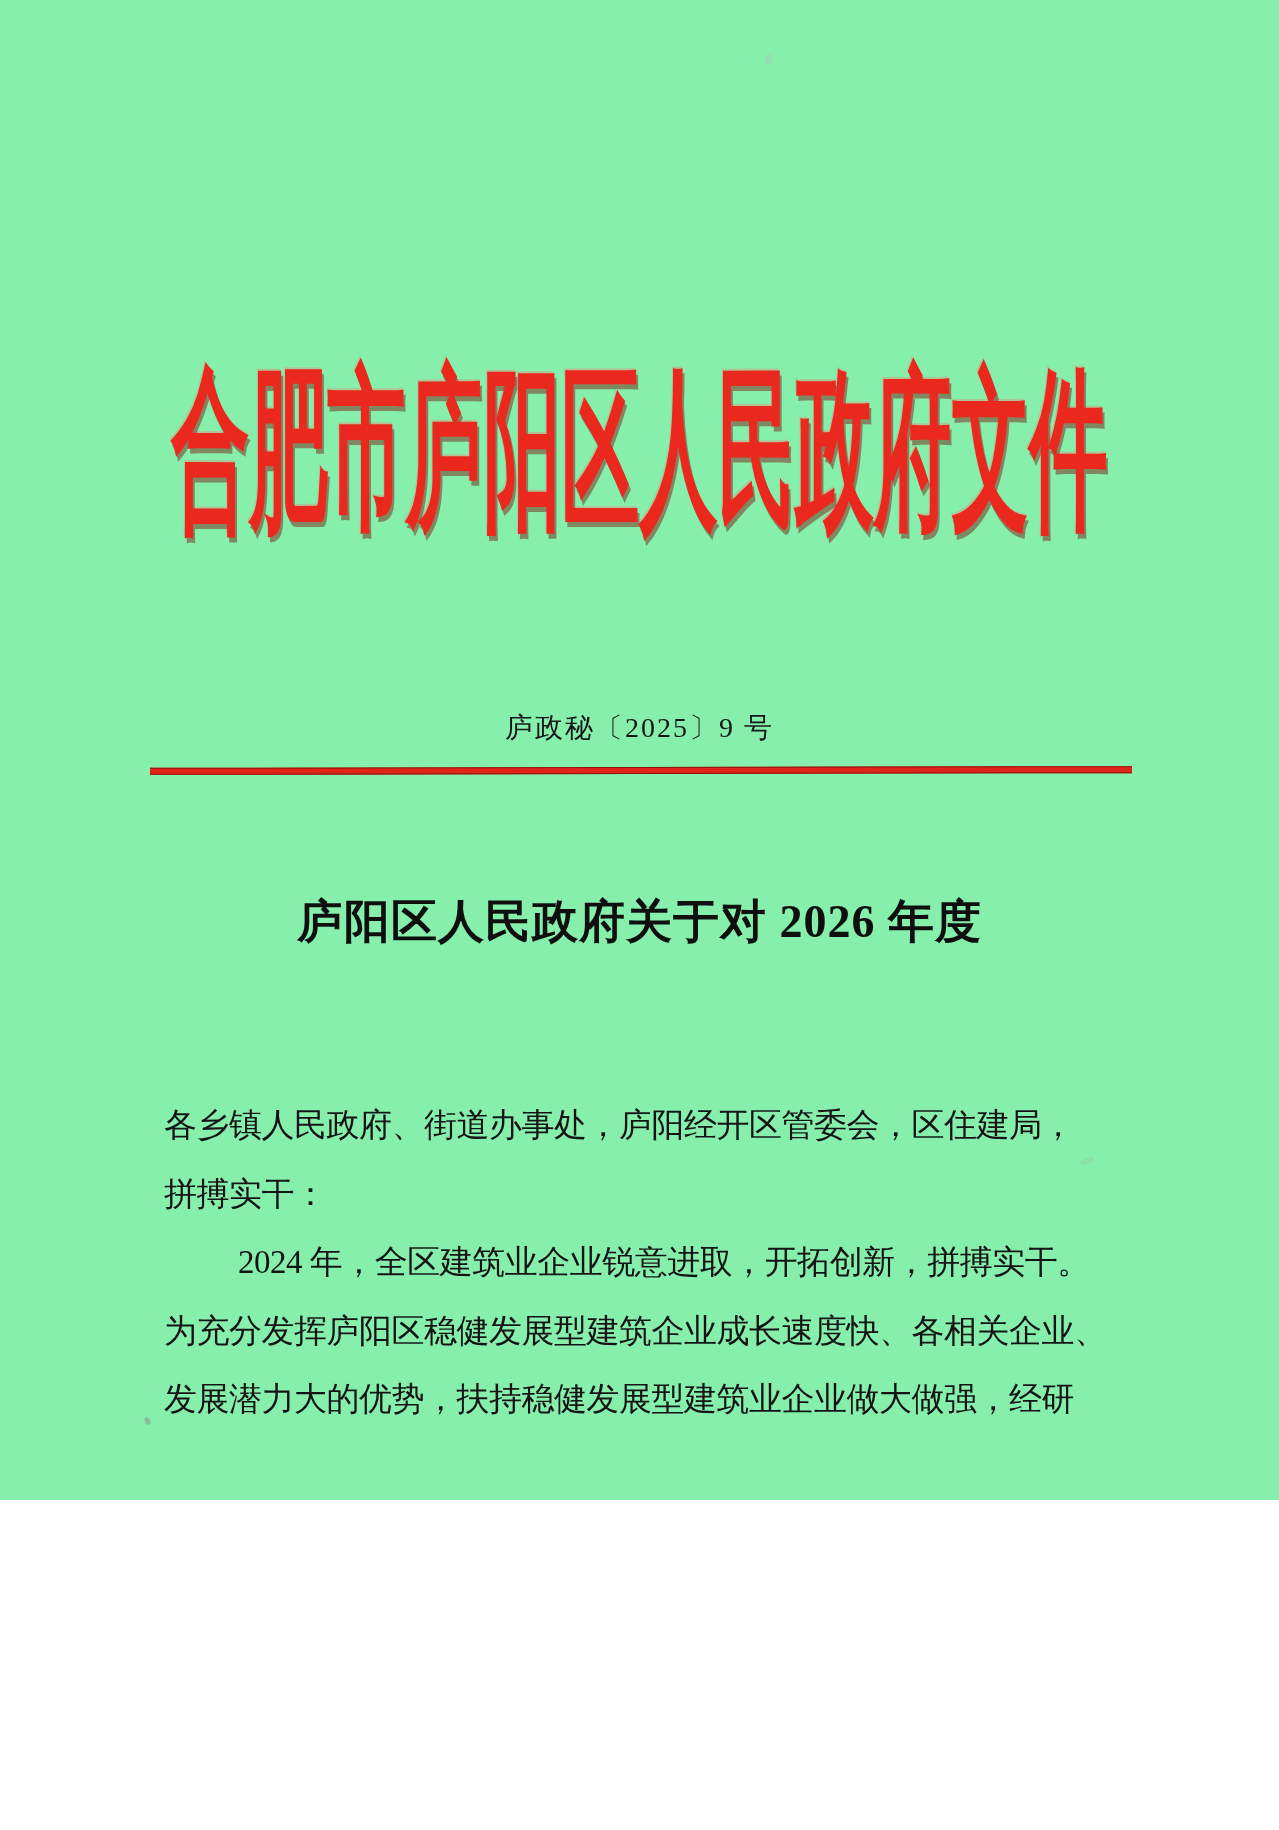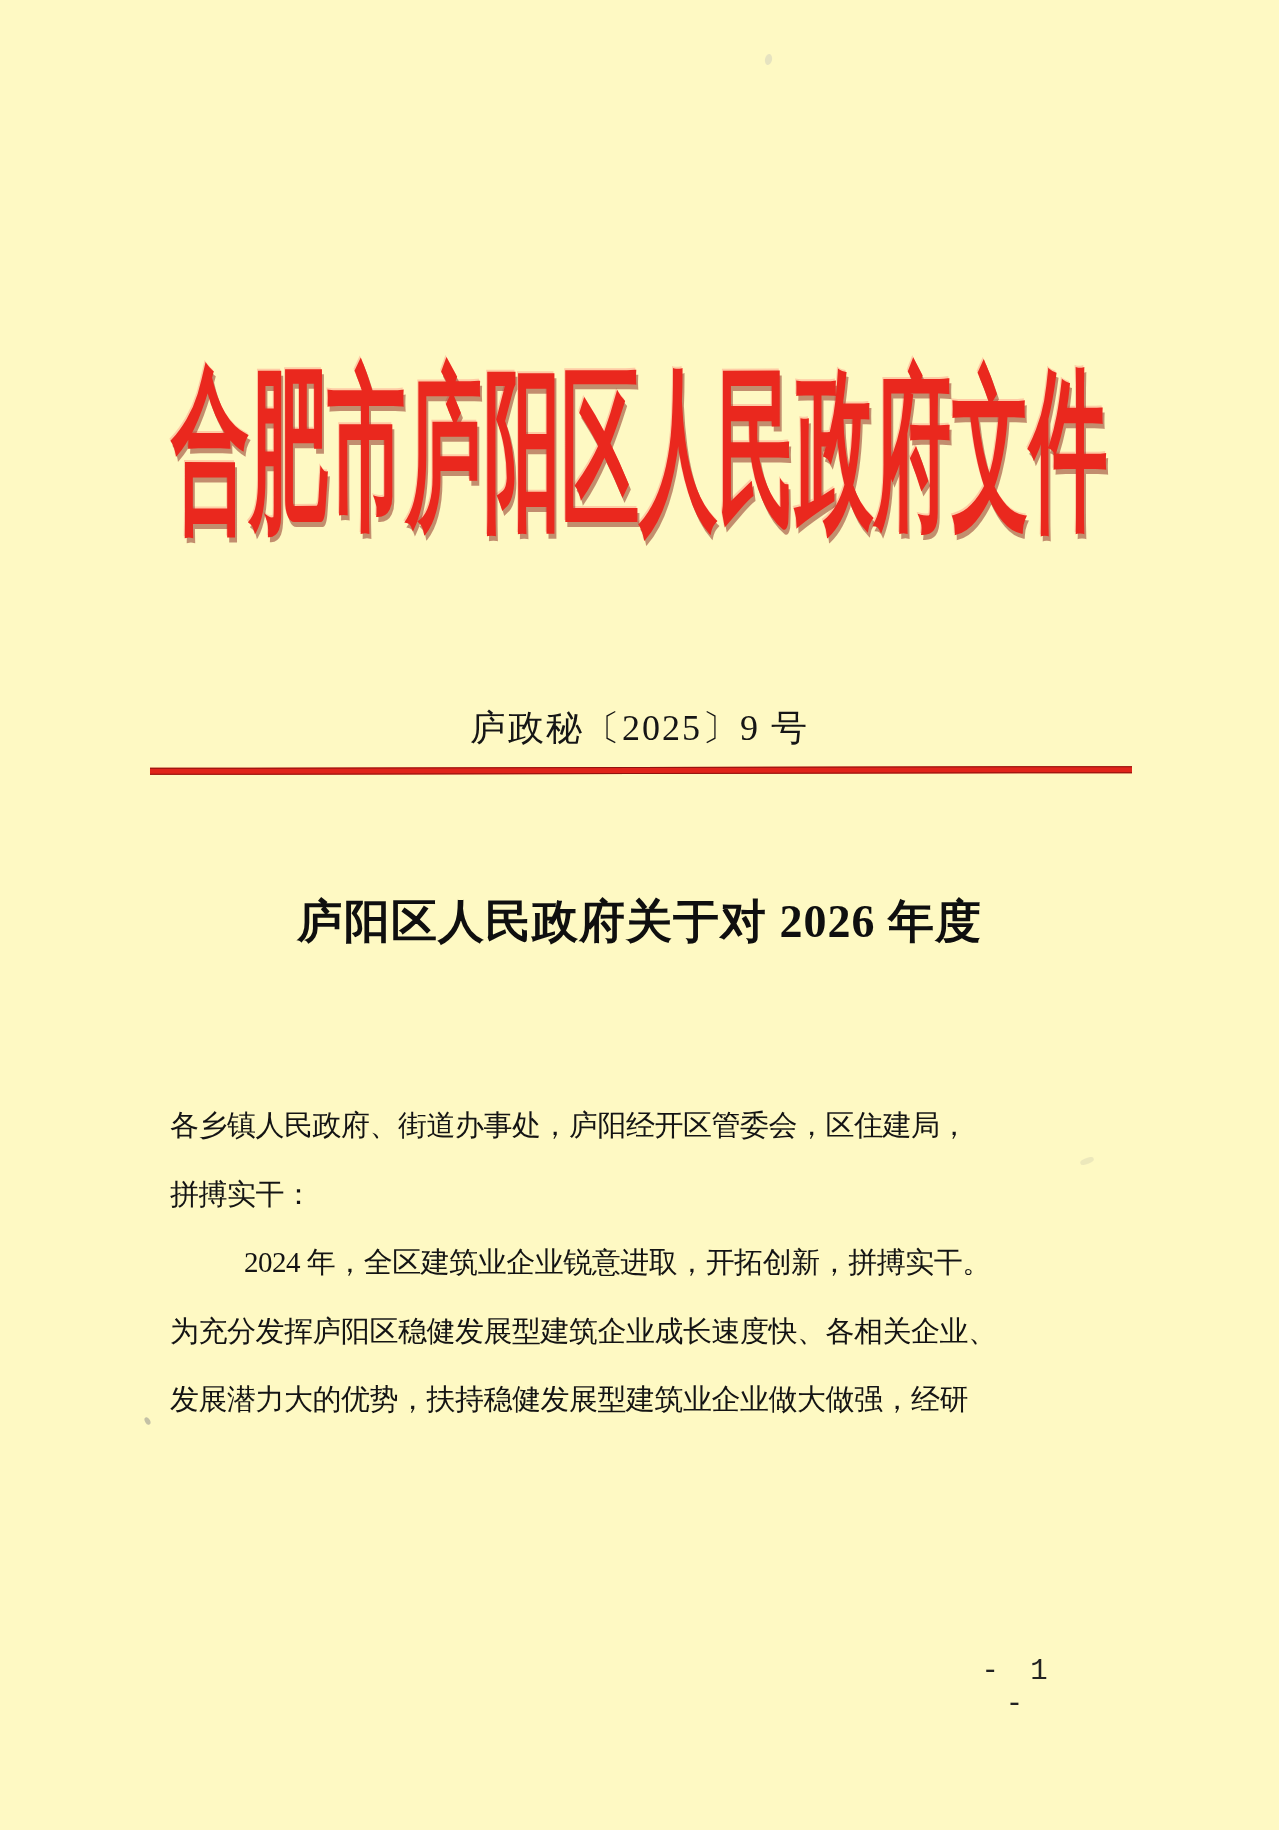--- a/index.html
+++ b/index.html
@@ -4,22 +4,22 @@
 <style>
   html, body {
     margin: 0;
     padding: 0;
     background: #ffffff;
     font-family: "Liberation Serif", "DejaVu Serif", serif;
   }
   .page {
     position: relative;
     width: 1279px;
-    height: 1830px;
-    background: #fef9c3;
+    height: 1500px;
+    background: #86efac;
     overflow: hidden;
     color: #1c1c1c;
     text-decoration: underline;
   }
 
   
   .red-head {
     position: absolute;
     top: 364px;
     left: 0;
@@ -37,21 +37,21 @@
     letter-spacing: 0px;
   }
 
   
   .doc-number {
     position: absolute;
     top: 706px;
     left: 0;
     right: 0;
     text-align: center;
-    font-size: 36px;
+    font-size: 28px;
     line-height: 44px;
     letter-spacing: 2px;
     color: #161616;
   }
 
   
   .red-rule {
     position: absolute;
     top: 767px;
     left: 150px;
@@ -75,23 +75,23 @@
     line-height: 64px;
     color: #0f0f0f;
     letter-spacing: 1px;
     white-space: nowrap;
   }
 
   
   .notice-body {
     position: absolute;
     top: 1091px;
-    left: 170px;
+    left: 164px;
     width: 945px;
-    font-size: 29px;
+    font-size: 33px;
     line-height: 68.5px;
     letter-spacing: -0.5px;
     color: #141414;
   }
   .notice-body p {
     margin: 0;
     white-space: nowrap;
   }
   .notice-body p.indent {
     padding-left: 74px;

